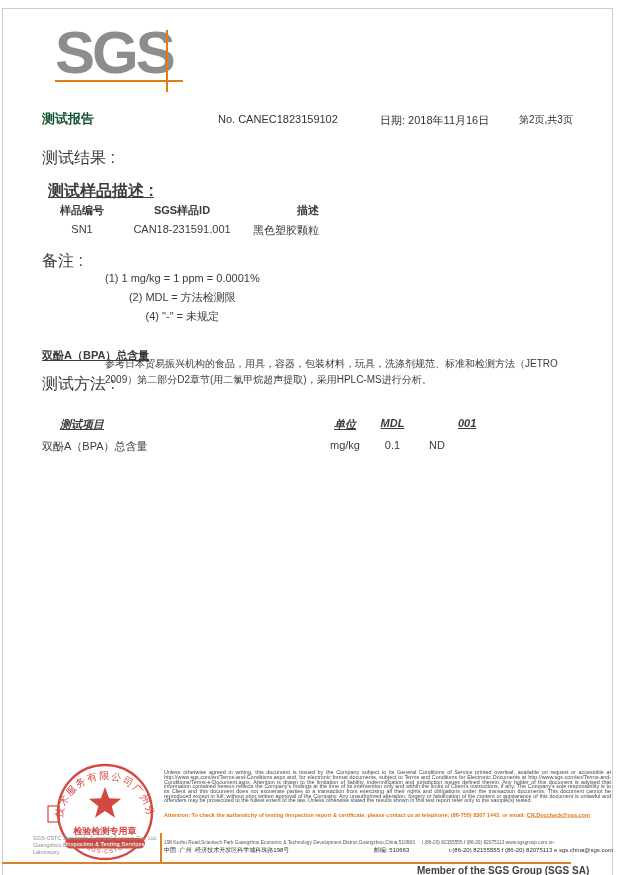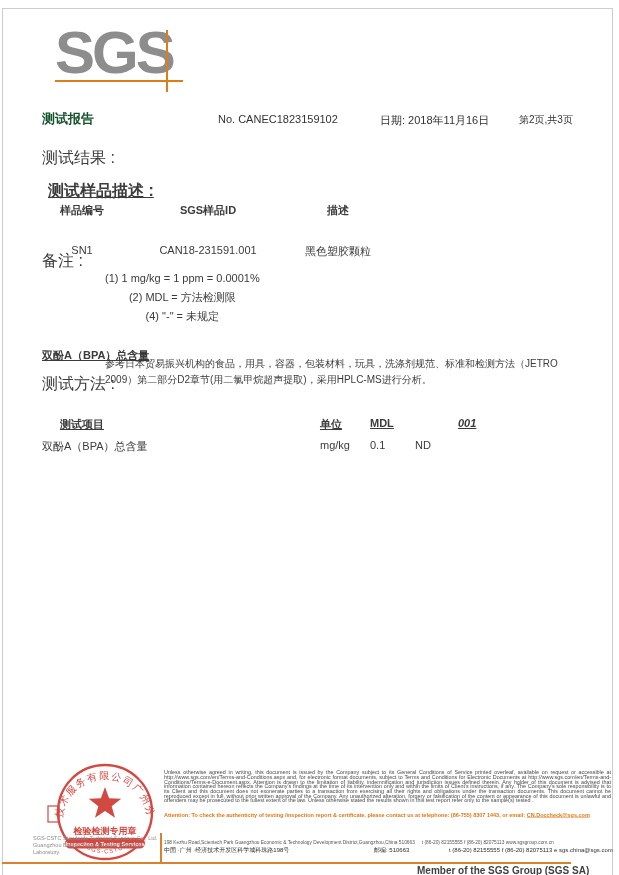--- a/index.html
+++ b/index.html
@@ -23,37 +23,37 @@
   
   .doc-title  { left:42px;  top:110px; font-size:13px; font-weight:bold; color:#14532d; }
   .report-no  { left:218px; top:113px; font-size:11px; color:#333; }
   .doc-date   { left:380px; top:113px; font-size:11px; color:#333; }
   .page-info  { left:519px; top:113px; font-size:10px; color:#333; }
 
   .label-11 { font-size:16px; color:#3b3b3b; }
   .results-label { left:42px; top:148px; }
   .sample-desc-label { left:48px; top:181px; text-decoration:underline; font-weight:bold; }
 
-  .sample-table { left:42px; top:203px; display:grid; grid-template-columns:80px 120px auto; row-gap:5px; font-size:11px;gap:26px; }
+  .sample-table { left:42px; top:203px; display:grid; grid-template-columns:80px 120px auto; row-gap:5px; font-size:11px; }
   .sample-table .hdr { font-weight:bold; }
   .st-c { text-align:center; }
-  .st-l { text-align:center; padding-left:11px; }
+  .st-l { text-align:right; padding-left:11px; }
 
   .notes-label { left:42px; top:251px; }
   .notes-block { left:105px; top:269px; font-size:11px; line-height:19px;text-align:center; }
 
   .bpa-heading { left:42px; top:348px; font-size:11px; font-weight:bold; text-decoration:underline; }
   .method-label { left:42px; top:374px; }
   .method-text { left:105px; top:356px; width:486px; font-size:10px; line-height:16px; }
 
   .result-table { left:42px; top:417px; width:420px; font-size:11px; }
   .rt-row { display:grid; grid-template-columns:278px 50px 45px 44px; margin-bottom:7px; }
   .rt-item-h { padding-left:18px; text-decoration:underline; font-weight:bold; }
-  .rt-c { }
-  .rt-u { text-decoration:underline; font-weight:bold; }
+  .rt-c { text-align:center; }
+  .rt-u { text-decoration:underline; font-weight:bold;font-style:italic; }
   .rt-i { font-style:italic;padding-left:43px; }
 
   
   .scale-half { transform:scale(0.5); transform-origin:0 0; }
   .disclaimer-wrap { left:164px; top:770px; width:447px; height:44px; }
   .disclaimer { width:894px; font-size:10.8px; line-height:9.4px; text-align:justify; color:#4a4a4a; }
   .attention-wrap { left:164px; top:812px; width:447px; }
   .attention { width:894px; font-size:11px; font-weight:bold; line-height:10px; color:#e07818; }
   .attention .email { text-decoration:underline; }
 

